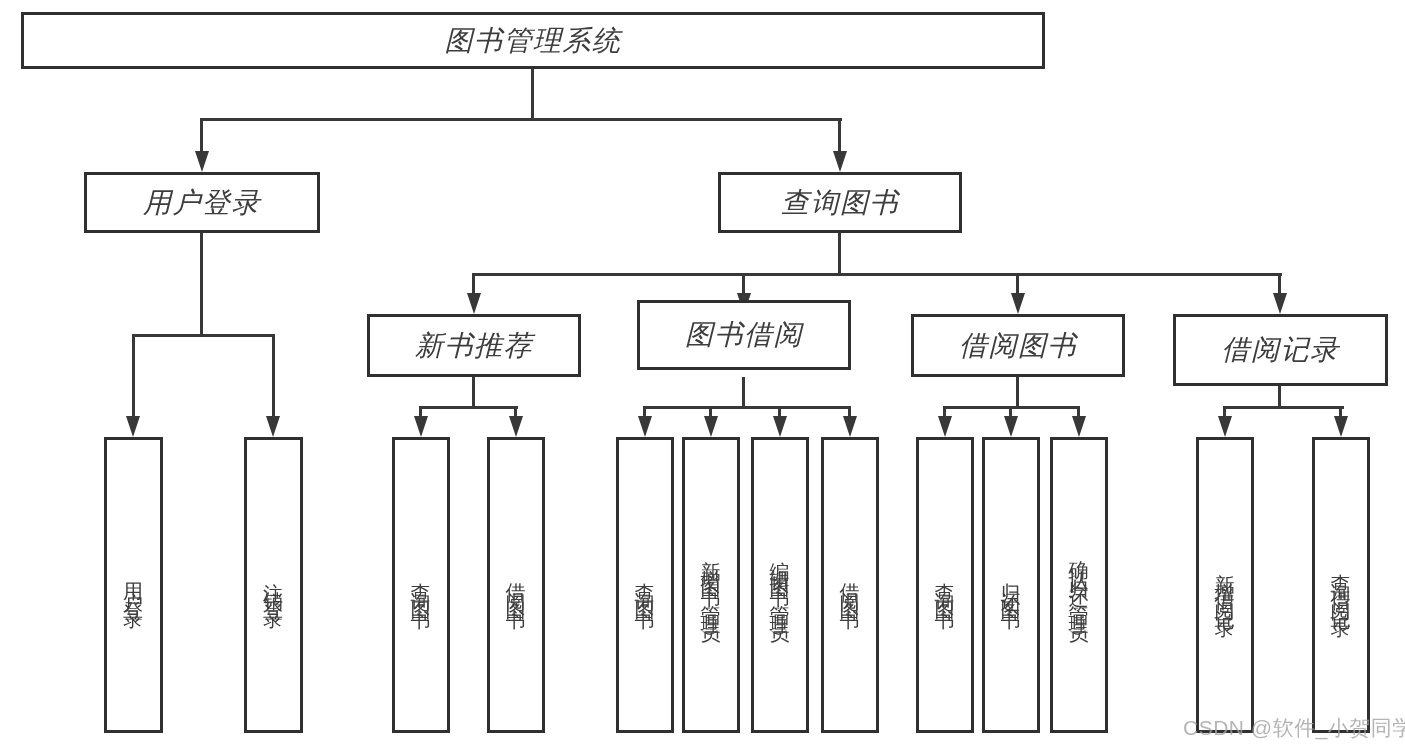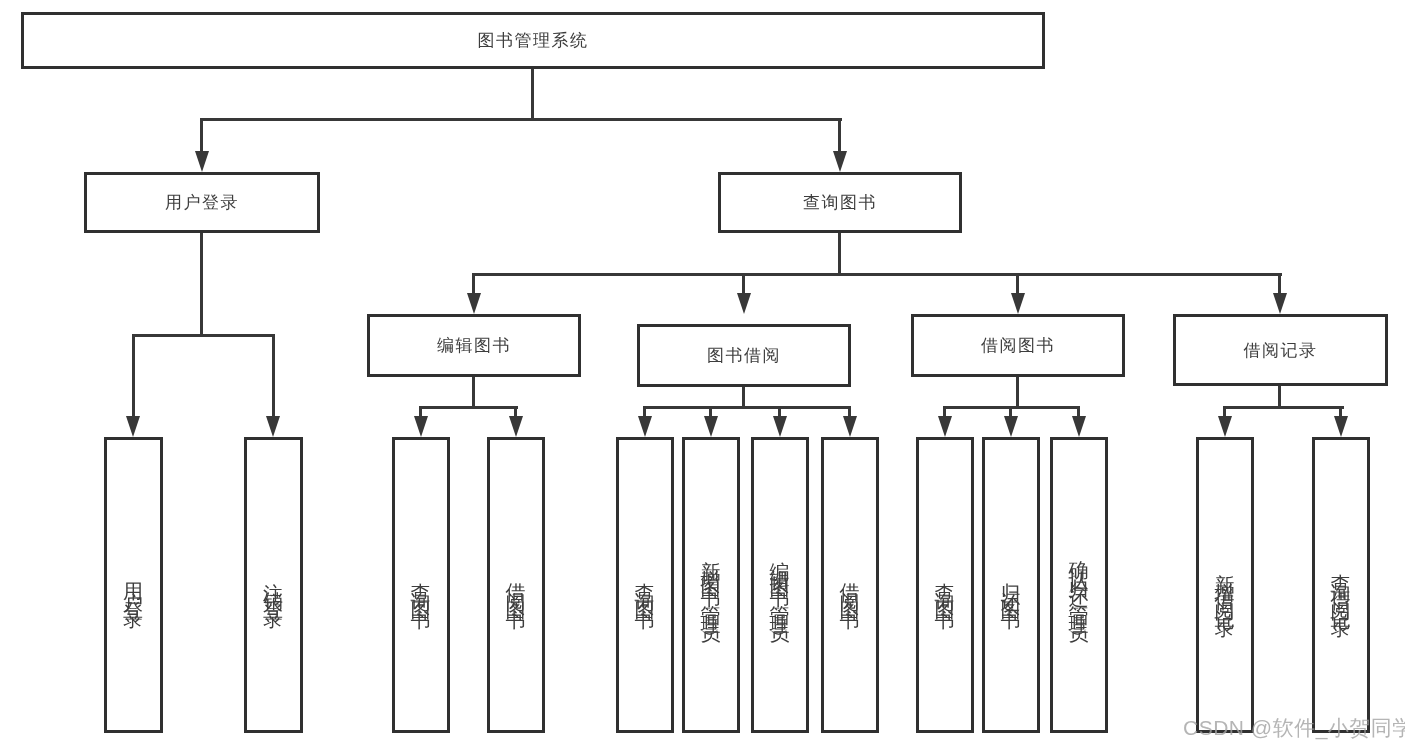--- a/index.html
+++ b/index.html
@@ -5,21 +5,21 @@
   html,body { margin:0; padding:0; background:#ffffff; }
   #canvas {
     position:relative; width:1405px; height:747px; background:#ffffff;
     font-family:"Liberation Sans", sans-serif; overflow:hidden;
   }
   .box {
     position:absolute; background:#ffffff; border:3px solid #303030;
     box-sizing:border-box; display:flex; align-items:center; justify-content:center;
     color:#3d3d3d; z-index:2;
   }
-  .box.h span { font-size:17px; letter-spacing:1.5px; white-space:nowrap; }
+  .box.h span { font-size:28px; letter-spacing:1.5px; white-space:nowrap;font-style:italic; }
   .box.v span {
     writing-mode:vertical-rl; text-orientation:mixed;
     font-size:20px; letter-spacing:9px; line-height:1; white-space:nowrap;
   }
   .line { position:absolute; background:#383838; z-index:1; }
   .arrow {
     position:absolute; width:0; height:0; z-index:1;
     border-left:7px solid transparent; border-right:7px solid transparent;
     border-top:21px solid #383838;
   }
@@ -63,23 +63,23 @@
   <div class="line" style="left:472px; top:273px; width:3px; height:22px"></div>
   <div class="arrow" style="left:467px; top:293px"></div>
   <div class="line" style="left:742px; top:273px; width:3px; height:22px"></div>
   <div class="arrow" style="left:737px; top:293px"></div>
   <div class="line" style="left:1016px; top:273px; width:3px; height:22px"></div>
   <div class="arrow" style="left:1011px; top:293px"></div>
   <div class="line" style="left:1278px; top:273px; width:3px; height:22px"></div>
   <div class="arrow" style="left:1273px; top:293px"></div>
 
   <div class="box h" style="left:367px; top:314px; width:214px; height:63px">
-    <span>编辑图书</span>
+    <span>新书推荐</span>
   </div>
-  <div class="box h" style="left:637px; top:324px; width:214px; height:63px">
+  <div class="box h" style="left:637px; top:300px; width:214px; height:70px">
     <span>图书借阅</span>
   </div>
   <div class="box h" style="left:911px; top:314px; width:214px; height:63px">
     <span>借阅图书</span>
   </div>
   <div class="box h" style="left:1173px; top:314px; width:215px; height:72px">
     <span>借阅记录</span>
   </div>
 
   <div class="line" style="left:472px; top:377px; width:3px; height:31px"></div>

